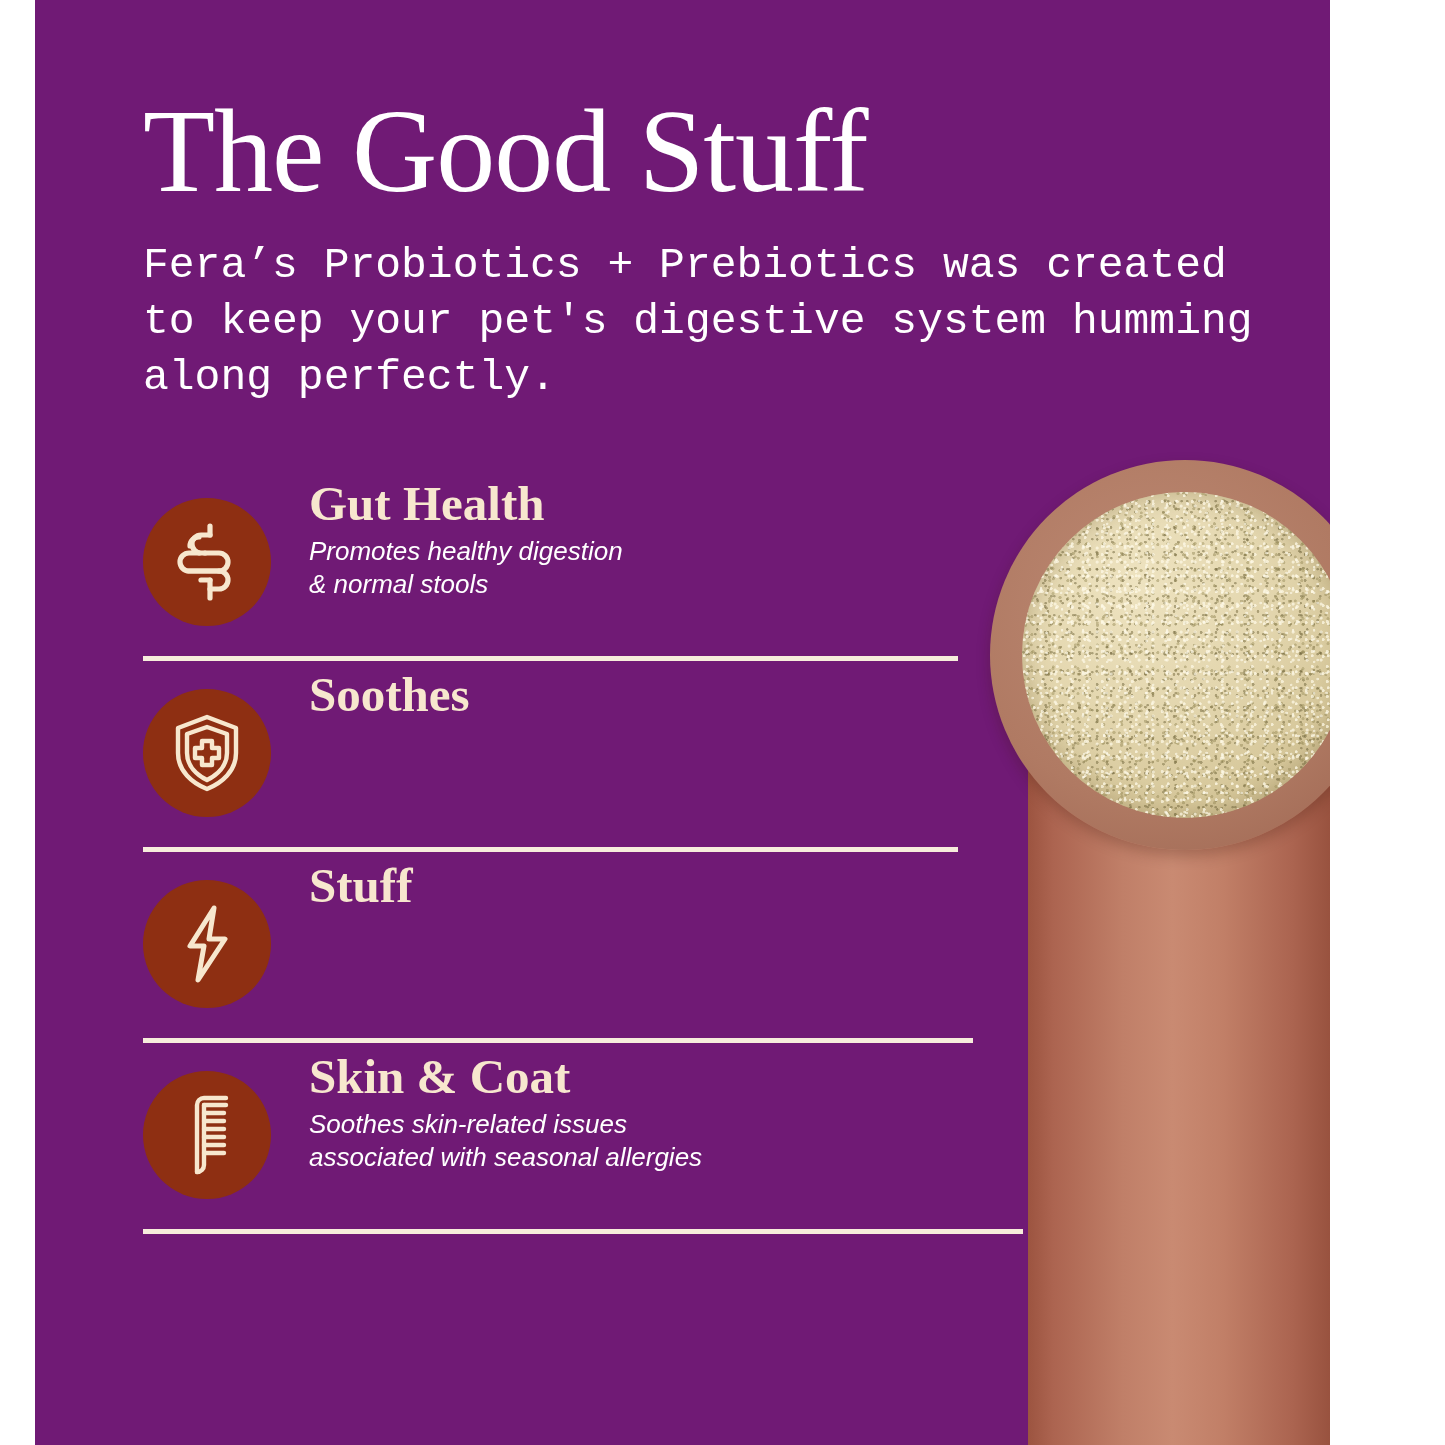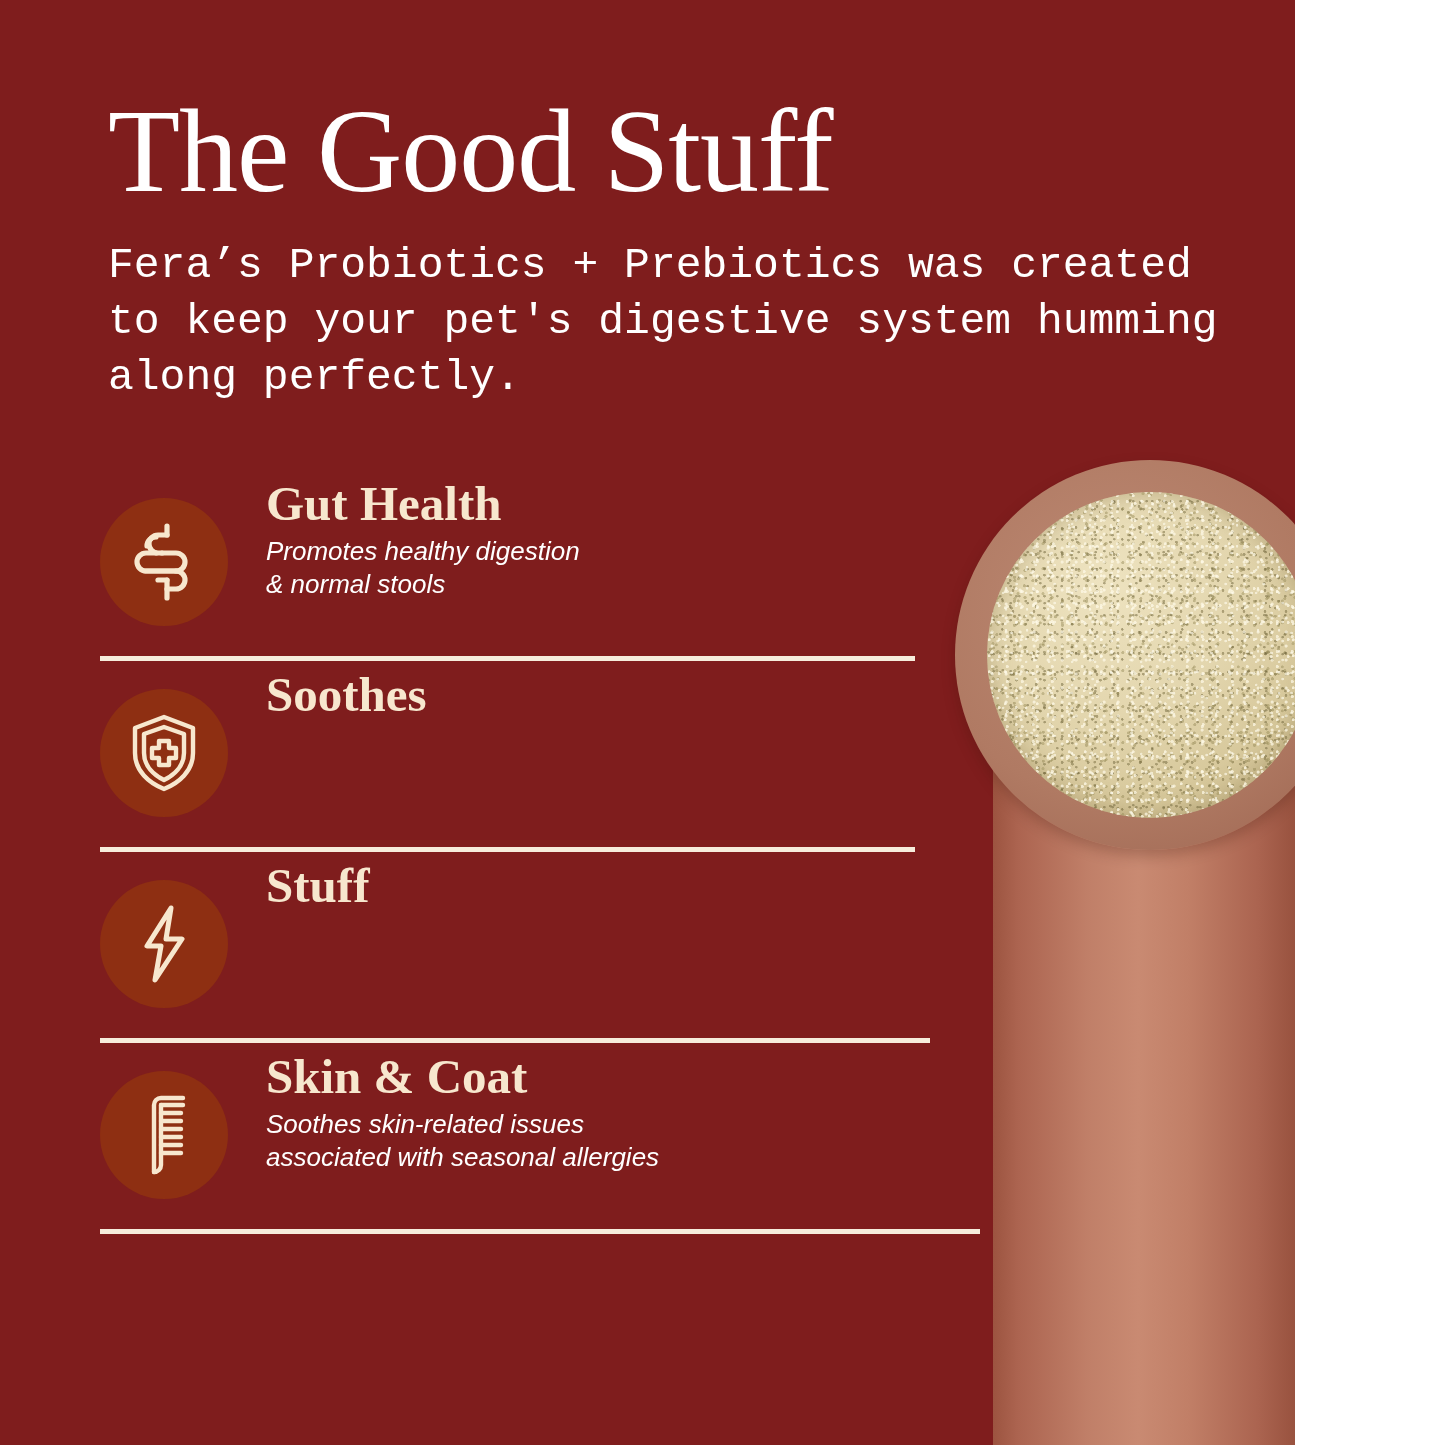--- a/index.html
+++ b/index.html
@@ -5,23 +5,24 @@
   html, body {
     margin: 0;
     padding: 0;
     background: #ffffff;
   }
 
   #poster {
     position: relative;
     width: 1295px;
     height: 1445px;
-    background: #7f1d1d;
+    background: #701a75;
     overflow: hidden;
     font-family: "Liberation Sans", sans-serif;
+    margin-left: 35px;
   }
 
   
   .product {
     position: absolute;
     left: 955px;
     top: 460px;
     width: 390px;
     height: 985px;
     z-index: 1;
@@ -143,21 +144,21 @@
     line-height: 1.30;
     color: #FFFFFF;
     margin: 26px 0 0 0;
     max-width: 1135px;
     font-weight: normal;
   }
 
   
   .features {
     position: absolute;
-    left: 100px;
+    left: 108px;
     top: 470px;
     width: 890px;
     z-index: 2;
   }
   .feature-row {
     position: relative;
     display: flex;
     align-items: flex-start;
     padding: 0 0 0 0;
     min-height: 186px;

